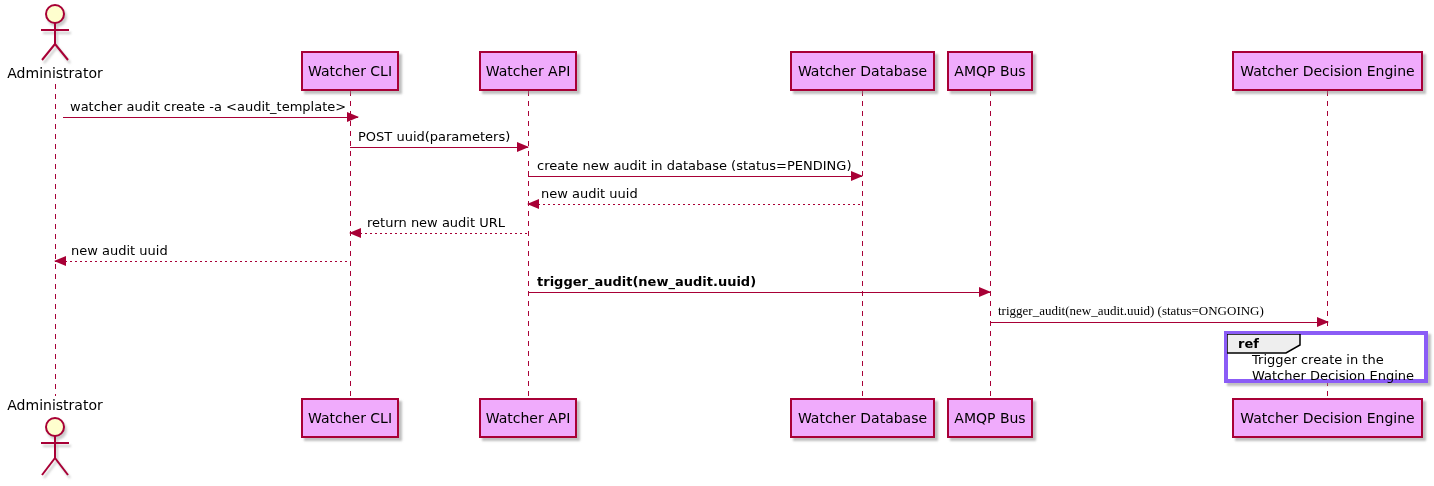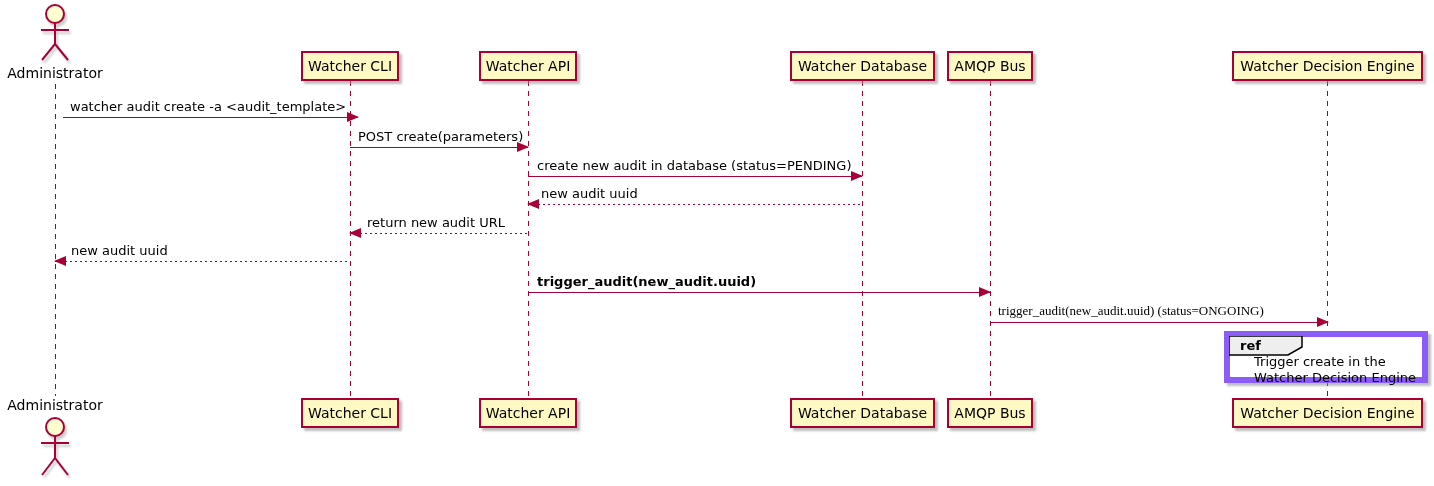--- a/index.html
+++ b/index.html
@@ -15,22 +15,22 @@
   
   .lifeline{
     position:absolute;
     width:1px;
     background:repeating-linear-gradient(to bottom,#A80036 0 5px,transparent 5px 10px);
     z-index:1;
   }
   
   .pbox{
     position:absolute;
-    height:30px;
-    background:#fef9c3;
+    height:40px;
+    background:#f0abfc;
     border:2px solid #A80036;
     box-sizing:border-box;
     display:flex;align-items:center;justify-content:center;
     font-size:14px;
     box-shadow:3px 3px 2px rgba(140,140,140,0.55);
     z-index:4;
     white-space:nowrap;
   }
   
   .actor-svg{position:absolute;z-index:4;filter:drop-shadow(2px 3px 1px rgba(150,150,150,0.5));}
@@ -48,21 +48,21 @@
     font-size:13px;white-space:nowrap;color:#000;
   }
   .ah{position:absolute;width:0;height:0;top:-5px;
       border-top:5px solid transparent;border-bottom:5px solid transparent;}
   .message.right .ah{right:-1px;border-left:12px solid #A80036;}
   .message.left  .ah{left:-1px;border-right:12px solid #A80036;}
   
   .ref-box{
     position:absolute;
     background:#ffffff;
-    border:6px solid #8b5cf6;
+    border:4px solid #8b5cf6;
     box-sizing:border-box;
     box-shadow:3px 3px 2px rgba(140,140,140,0.55);
     z-index:2;
   }
   .ref-tab{position:absolute;left:-1px;top:-1px;width:74px;height:20px;}
   .ref-keyword{
     position:absolute;left:10px;top:1px;
     font-size:13px;font-weight:bold;z-index:2;
   }
   .ref-body{
@@ -116,21 +116,21 @@
       <div>Trigger create in the</div>
       <div>Watcher Decision Engine</div>
     </div>
   </div>
 
   <div class="message solid right" style="left:55px; top:117px;width:295px;margin-left:8px;">
     <span class="mlabel" style="left:7px;">watcher audit create -a &lt;audit_template&gt;</span>
       <i class="ah"></i>
   </div>
   <div class="message solid right" style="left:350px;top:147px;width:178px;">
-    <span class="mlabel" style="left:8px;">POST create(parameters)</span>
+    <span class="mlabel" style="left:8px;">POST uuid(parameters)</span>
       <i class="ah"></i>
   </div>
   <div class="message solid right" style="left:528px;top:176px;width:334px;">
     <span class="mlabel" style="left:9px;">create new audit in database (status=PENDING)</span>
       <i class="ah"></i>
   </div>
   <div class="message dashed left" style="left:528px;top:204px;width:334px;">
     <span class="mlabel" style="left:13px;">new audit uuid</span>
       <i class="ah"></i>
   </div>

